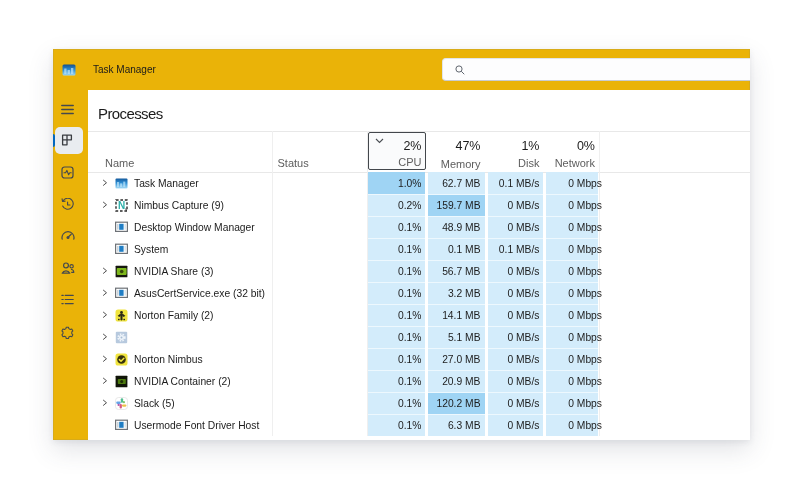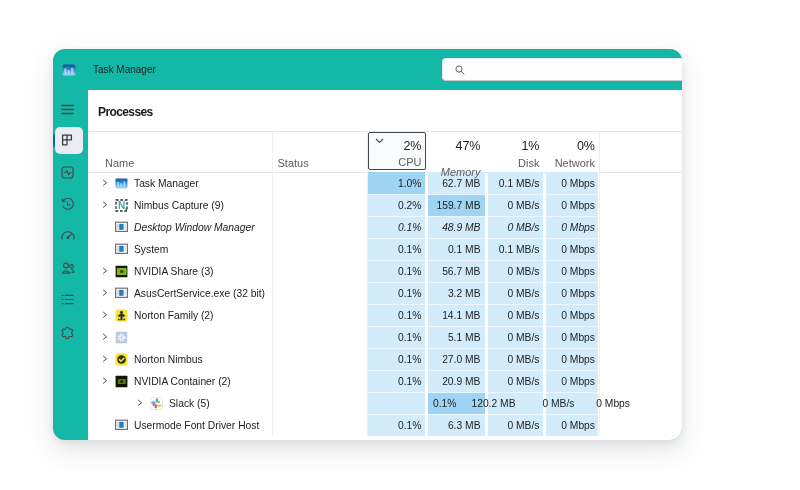--- a/index.html
+++ b/index.html
@@ -1,17 +1,17 @@
 <!DOCTYPE html>
 <html><head>
 <meta charset="utf-8">
 <style>
   html,body{margin:0;padding:0;}
   body{width:800px;height:490px;background:#ffffff;font-family:"Liberation Sans",sans-serif;overflow:hidden;position:relative;}
-  .win{position:absolute;left:53px;top:49px;width:629px;height:391px;background:#14b8a6;border-radius:12px;overflow:hidden;box-shadow:0 10px 24px rgba(60,70,90,.15), 0 2px 6px rgba(60,70,90,.09), inset 0 0 0 1px rgba(100,120,150,0.13);}
+  .win{position:absolute;left:53px;top:49px;width:697px;height:391px;background:#eab308;border-radius:0;overflow:hidden;box-shadow:0 10px 24px rgba(60,70,90,.15), 0 2px 6px rgba(60,70,90,.09), inset 0 0 0 1px rgba(100,120,150,0.13);}
   .abs{position:absolute;}
   .r{text-align:right;}
   
   .title{position:absolute;left:40px;top:14.5px;font-size:10px;color:#1b1b1b;}
   .search{position:absolute;left:389px;top:8.5px;width:314px;height:23px;background:#fdfdfe;border:1px solid #e2e5e9;border-bottom-color:#c9ccd1;border-radius:4px;box-sizing:border-box;}
   .ph{position:absolute;left:33px;top:5px;font-size:10.5px;color:#757a82;white-space:nowrap;}
   
   .content{position:absolute;left:35px;top:41px;width:662px;height:350px;background:#ffffff;}
   .hline{position:absolute;height:1px;background:#e8e8e8;}
   .vline{position:absolute;width:1px;background:#efefef;}
@@ -22,21 +22,21 @@
   
   .col{position:absolute;top:82px;height:264px;background:#d3ecfb;}
   .cell-hl{position:absolute;background:#9fd4f4;}
   .bluesep{position:absolute;height:1px;background:#edf8fe;}
   
   .row{position:absolute;left:0px;width:662px;height:22px;}
   .rname{position:absolute;left:46px;top:5.5px;font-size:10.3px;color:#1c1c1c;white-space:nowrap;}
   .chev{position:absolute;left:13.5px;top:7px;}
   .ric{position:absolute;left:27px;top:5px;}
   .val{position:absolute;top:5.5px;font-size:10.3px;color:#1c1c1c;}
-  .v1{right:328.5px;} .v2{right:269.5px;} .v3{right:210.5px;} .v4{right:155px;}
+  .v1{right:328.5px;} .v2{right:269.5px;} .v3{right:210.5px;} .v4{right:148px;}
   
   .navhl{position:absolute;left:2px;top:77.5px;width:28px;height:27px;background:#e9ecf0;border-radius:5px;}
   .pill{position:absolute;left:0px;top:84.5px;width:2px;height:13px;background:#0067c0;border-radius:0 2px 2px 0;}
   .sic{position:absolute;left:7.5px;}
   svg{display:block;}
   .chev svg,.ric svg{display:block;}
 </style>
 </head>
 <body>
 <div class="win">
@@ -109,33 +109,33 @@
       <line x1="0.9" y1="9.6" x2="2.2" y2="9.6"></line>
         <line x1="4.2" y1="9.6" x2="12.2" y2="9.6"></line>
     </g>
   </svg>
 
   <svg class="sic" style="top:276.5px" width="13" height="13" viewBox="0 0 13 13">
     <path d="M5.4,1.2 h2.2 l0.4,1.5 1.5,0.9 1.5,-0.5 1.1,1.9 -1.1,1.1 v1.8 l1.1,1.1 -1.1,1.9 -1.5,-0.5 -1.5,0.9 -0.4,1.5 h-2.2 l-0.4,-1.5 -1.5,-0.9 -1.5,0.5 -1.1,-1.9 1.1,-1.1 v-1.8 l-1.1,-1.1 1.1,-1.9 1.5,0.5 1.5,-0.9 z" fill="none" stroke="#44484e" stroke-width="1.1" stroke-linejoin="round" transform="scale(0.98)"></path>
   </svg>
 
   <div class="content">
-    <div style="position:absolute;left:10px;top:15px;font-size:12px;font-weight:700;letter-spacing:-0.6px;color:#1b1b1b;">Processes</div>
+    <div style="position:absolute;left:10px;top:15px;font-size:15px;font-weight:400;letter-spacing:-0.6px;color:#1b1b1b;">Processes</div>
     <div class="hline" style="left:0;top:41px;width:662px;"></div>
     <div class="hline" style="left:0;top:81.5px;width:662px;"></div>
     <div class="vline" style="left:184px;top:41px;height:305px;"></div>
     <div class="vline" style="left:279px;top:41px;height:305px;"></div>
     <div class="vline" style="left:511px;top:41px;height:305px;"></div>
 
     <div class="hlabel" style="left:17px;top:66.5px;">Name</div>
     <div class="hlabel" style="left:189.5px;top:66.5px;">Status</div>
     <div class="hpct r" style="right:328.5px;top:49px;">2%</div>
     <div class="hlabel r" style="right:328.5px;top:65.5px;">CPU</div>
     <div class="hpct r" style="right:269.5px;top:49px;">47%</div>
-    <div class="hlabel r" style="right:269.5px;top:76px;font-style:italic;">Memory</div>
+    <div class="hlabel r" style="right:269.5px;top:68px;">Memory</div>
     <div class="hpct r" style="right:210.5px;top:49px;">1%</div>
     <div class="hlabel r" style="right:210.5px;top:66.5px;">Disk</div>
     <div class="hpct r" style="right:155px;top:49px;">0%</div>
     <div class="hlabel r" style="right:155px;top:66.5px;">Network</div>
     <div class="cpubox">
       <svg class="abs" style="left:6px;top:5px" width="9" height="6" viewBox="0 0 9 6">
         <path d="M1,1 L4.5,4.5 L8,1" fill="none" stroke="#4a4e53" stroke-width="1.1"></path>
       </svg>
     </div>
 
@@ -234,21 +234,21 @@
               <text x="6.5" y="10" font-size="10" font-weight="bold" fill="#2fb0aa" text-anchor="middle" font-family="Liberation Sans">N</text>
               <path d="M10,9 l1.2,3 0.8,-1 z" fill="#222"></path>
             </svg>
           </span>
           <span class="rname">Nimbus Capture (9)</span>
           <span class="val v1">0.2%</span>
           <span class="val v2">159.7 MB</span>
           <span class="val v3">0 MB/s</span>
           <span class="val v4">0 Mbps</span>
         </div>
-        <div class="row" style="top: 126px; font-style: italic;">
+        <div class="row" style="top: 126px;">
           <span class="ric">
             <svg width="13" height="12" viewBox="0 0 13 12">
               <rect x="0.6" y="1.2" width="11.8" height="9.2" fill="#ffffff" stroke="#6e7277" stroke-width="1.2"></rect>
               <rect x="2" y="3" width="1.6" height="5.6" fill="#c9d4dc"></rect>
               <rect x="4.2" y="2.8" width="4.4" height="6" fill="#1f7dc4"></rect>
               <rect x="9.4" y="3" width="1.6" height="5.6" fill="#dde6ec"></rect>
             </svg>
           </span>
           <span class="rname">Desktop Window Manager</span>
           <span class="val v1">0.1%</span>
@@ -381,21 +381,21 @@
               <rect x="2.8" y="4" width="8" height="5" rx="0.8" fill="#4c7a0e"></rect>
               <circle cx="6.7" cy="6.5" r="1.5" fill="#1c2b05"></circle>
             </svg>
           </span>
           <span class="rname">NVIDIA Container (2)</span>
           <span class="val v1">0.1%</span>
           <span class="val v2">20.9 MB</span>
           <span class="val v3">0 MB/s</span>
           <span class="val v4">0 Mbps</span>
         </div>
-        <div class="row" style="top: 302px; margin-left: 35px;">
+        <div class="row" style="top: 302px;">
           <span class="chev">
             <svg width="6" height="7.5" viewBox="0 0 6 8">
               <path d="M1,1 L4.6,4 L1,7" fill="none" stroke="#4a4a4a" stroke-width="1.05" stroke-linejoin="round"></path>
             </svg>
           </span>
           <span class="ric">
             <svg width="13" height="13" viewBox="0 0 13 13">
               <rect x="0.5" y="0.5" width="12" height="12" rx="3" fill="#ffffff" stroke="#e3e3e3" stroke-width="0.8"></rect>
               <rect x="5.8" y="1.2" width="2.3" height="4.6" rx="1.1" fill="#4fbd8f"></rect>
               <rect x="1.2" y="4.6" width="4.6" height="2.3" rx="1.1" fill="#64a5e8"></rect>

